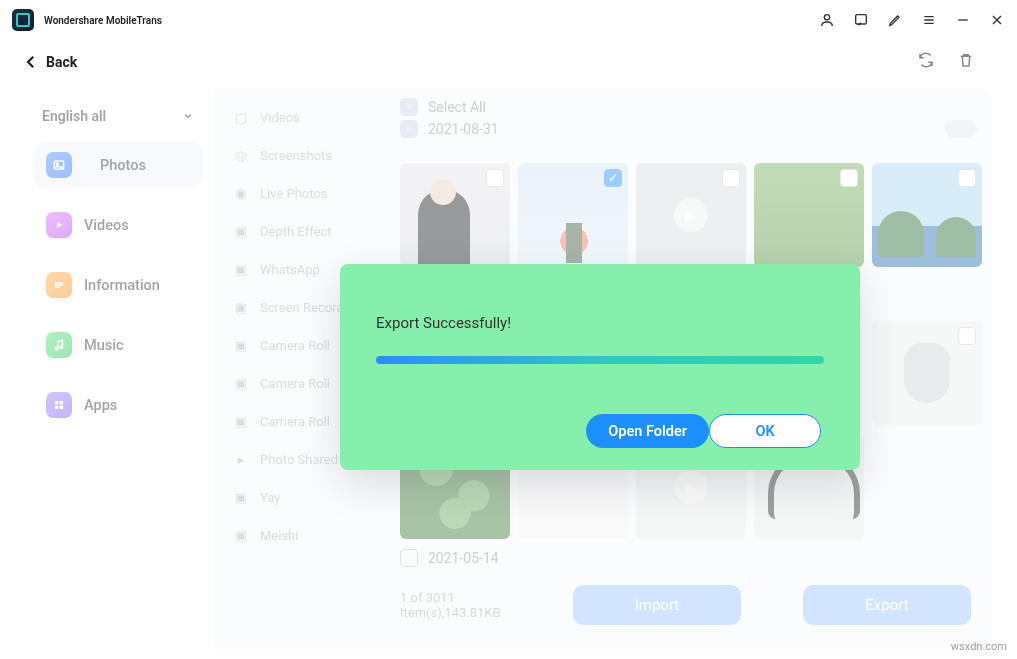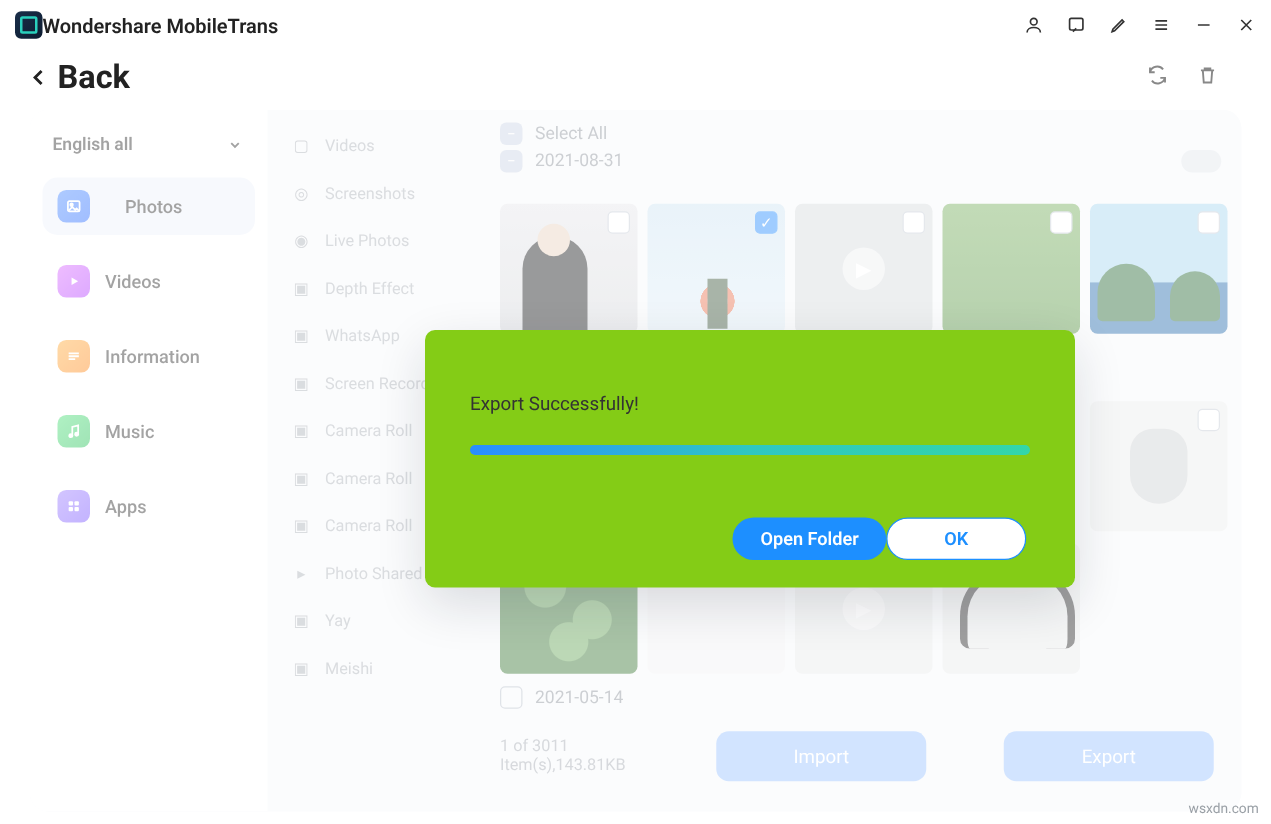--- a/index.html
+++ b/index.html
@@ -2,28 +2,28 @@
 <html><head>
 <meta charset="utf-8">
 <style>
   * { box-sizing: border-box; margin: 0; padding: 0; font-family: -apple-system, BlinkMacSystemFont, "Segoe UI", Roboto, Arial, sans-serif; }
   body { width: 1017px; height: 659px; background: #fff; position: relative; overflow: hidden; }
 
   
   .titlebar { height: 40px; display: flex; align-items: center; padding: 0 12px; }
   .app-logo { width: 22px; height: 22px; border-radius: 5px; background: linear-gradient(135deg,#1a2f4a,#0c1b30); display:flex; align-items:center; justify-content:center; }
   .app-logo::after { content:""; width:10px; height:10px; border:2px solid #2ad0bd; border-radius:2px; }
-  .app-title { font-size:16px; font-weight:600; color:#222; }
+  .app-title { margin-left:10px; font-size:10px; font-weight:600; color:#222; }
   .title-spacer { flex:1; }
   .title-icons { display:flex; gap:18px; align-items:center; }
   .ticon { width:16px; height:16px; display:flex; align-items:center; justify-content:center; color:#333; }
 
   
   .backrow { height:44px; display:flex; align-items:center; padding:0 22px; }
-  .back-btn { display:flex; align-items:center; gap:6px; font-size:26px; font-weight:700; color:#222; cursor:pointer;}
+  .back-btn { display:flex; align-items:center; gap:6px; font-size:14px; font-weight:700; color:#222; cursor:pointer;}
   .backrow .spacer { flex:1; }
   .backrow .rt { display:flex; gap:22px; margin-right:20px; color:#888;}
 
   
   .main { position:absolute; top:88px; bottom:10px; left:24px; right:24px; display:flex; background:#f6f8fa; border-radius:14px; }
 
   .col1 { width:190px; background:#fff; border-top-left-radius:14px; border-bottom-left-radius:14px; padding:16px 10px; }
   .filter { display:flex; align-items:center; justify-content:space-between; font-size:14px; font-weight:600; color:#333; padding:4px 10px 18px 8px;}
   .tabs { display:flex; flex-direction:column; gap:14px; }
   .tab { display:flex; align-items:center; gap:12px; padding:10px 12px; border-radius:12px; font-size:14.5px; color:#333; font-weight:500; cursor:pointer;}
@@ -77,21 +77,21 @@
   .t7::before{content:"";position:absolute;inset:8px;background:radial-gradient(circle at 30% 30%,#6aa95d 18%,transparent 19%),radial-gradient(circle at 70% 60%,#6aa95d 18%,transparent 19%),radial-gradient(circle at 50% 80%,#6aa95d 18%,transparent 19%);}
   .t8 { background:#f2f2f4;}
   .t9 { background:#e9eaec;}
   .t10 { background:#e9eaec;}
   .t10::before{content:"";position:absolute;left:14px;top:18px;width:80px;height:60px;border:6px solid #2a2a2a;border-radius:40px 40px 8px 8px;border-bottom:none;}
 
   
   .dim { position:absolute; inset:0; background:rgba(255,255,255,.55); z-index:5; }
 
   
-  .modal { position:absolute; z-index:10; left:340px; top:264px; width:520px; height:206px; background:#84cc16; border-radius:8px; box-shadow:0 14px 40px rgba(20,30,50,.14); padding:50px 36px 24px 36px; }
+  .modal { position:absolute; z-index:10; left:340px; top:264px; width:520px; height:206px; background:#86efac; border-radius:8px; box-shadow:0 14px 40px rgba(20,30,50,.14); padding:50px 36px 24px 36px; }
   .modal-title { font-size:15px; color:#333; margin-bottom:24px; }
   .progress { height:8px; border-radius:4px; background:linear-gradient(90deg,#2a8dff,#2fc7c1,#33d6a8); }
   .modal-btns { position:absolute; right:39px; bottom:22px; display:flex; }
   .mbtn { height:34px; padding:0 22px; border-radius:18px; font-size:14.5px; font-weight:600; display:flex; align-items:center; justify-content:center; cursor:pointer; }
   .mbtn.primary { background:#1d8fff; color:#fff; }
   .mbtn.secondary { background:#fff; color:#1d8fff; border:1.5px solid #1d8fff; width:112px; }
 
   .watermark { position:absolute; right:10px; bottom:6px; font-size:11px; color:#9aa0a6; z-index:20;}
 </style>
 </head>

